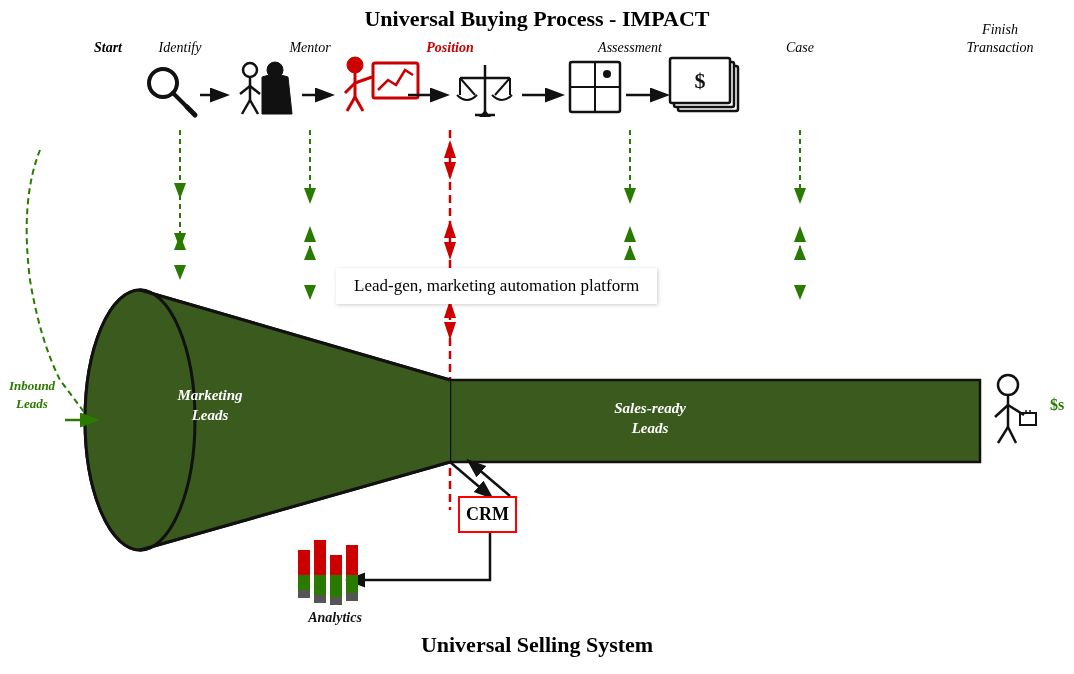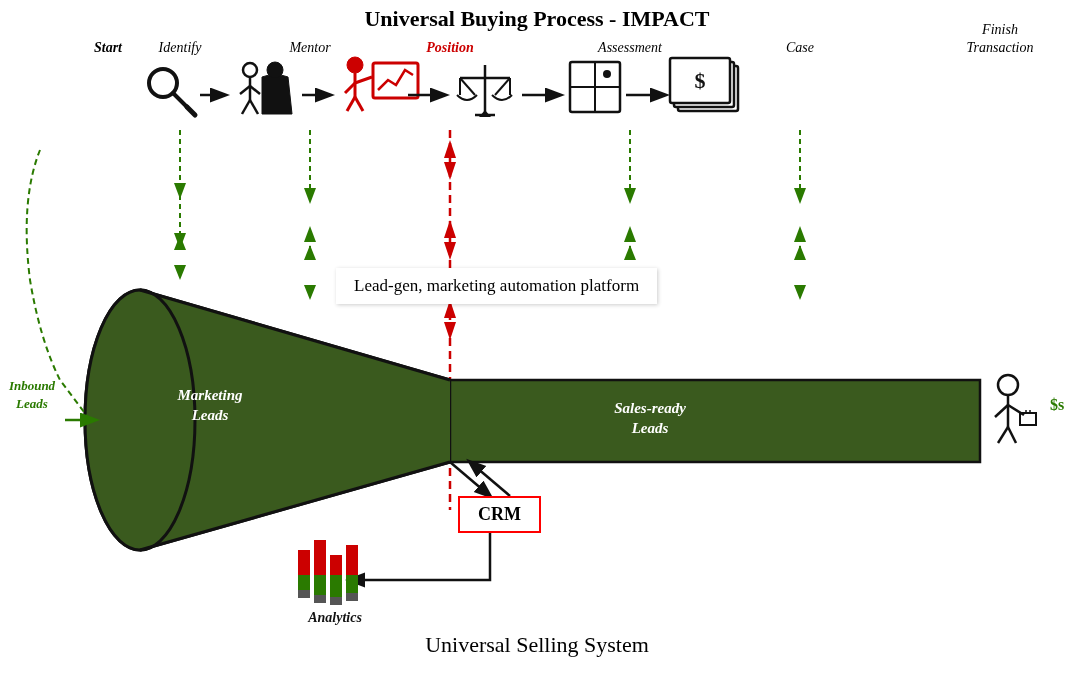--- a/index.html
+++ b/index.html
@@ -37,31 +37,31 @@
 
     
     .uss-box {
       position: absolute;
       bottom: 10px;
       left: 50%;
       transform: translateX(-50%);
       background: white;
       padding: 6px 30px;
       font-size: 22px;
-      font-weight: normal;
+      font-weight: bold;
       z-index: 10;
     }
 
     
     .crm-box {
       position: absolute;
       top: 496px;
       left: 458px;
       border: 2.5px solid red;
-      padding: 6px 18px;
+      padding: 6px 6px;
       font-size: 18px;
       font-weight: bold;
       background: white;
       z-index: 10;
     }
   </style>
 </head>
 <body>
 
 <svg class="diagram-svg" viewBox="0 0 1074 674" xmlns="http://www.w3.org/2000/svg">

